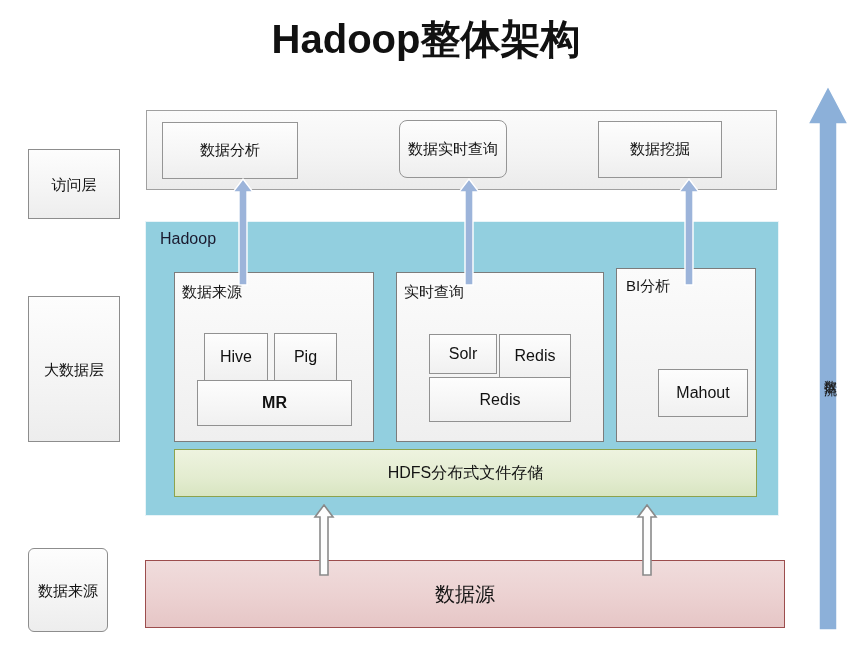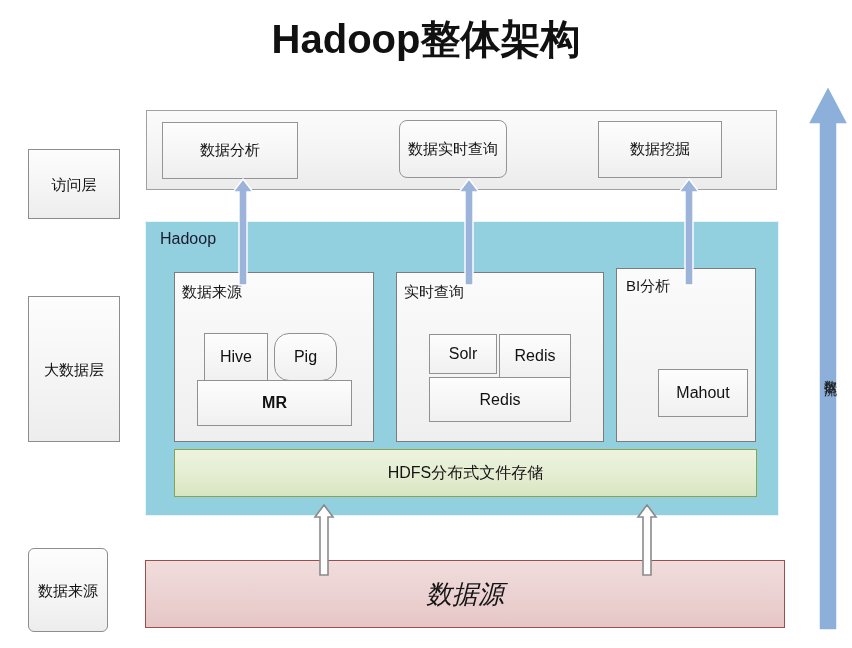--- a/index.html
+++ b/index.html
@@ -120,21 +120,21 @@
     border: 1px solid #919191;
     background: linear-gradient(to bottom, #fdfdfd 0%, #f6f6f6 55%, #f0f0f0 100%);
     display: flex;
     align-items: center;
     justify-content: center;
     font-size: 16px;
     color: #111111;
     margin-left: 20px;
   }
   #tech-hive   { left: 184px; top: 333px; width: 64px;  height: 48px; z-index: 3; }
-  #tech-pig    { left: 254px; top: 333px; width: 63px;  height: 48px; z-index: 3; border-radius: 15px; }
+  #tech-pig    { left: 254px; top: 333px; width: 63px;  height: 48px; z-index: 3; }
   #tech-mr     { left: 177px; top: 380px; width: 155px; height: 46px; z-index: 4; font-weight: bold; }
   #tech-solr   { left: 409px; top: 334px; width: 68px;  height: 40px; z-index: 3; text-align: right; }
   #tech-redis  { left: 479px; top: 334px; width: 72px;  height: 44px; z-index: 3; }
   #tech-hbase  { left: 409px; top: 377px; width: 142px; height: 45px; z-index: 4; }
   #tech-mahout { left: 638px; top: 369px; width: 90px;  height: 48px; }
 
   
   #hdfs-bar {
     position: absolute;
     left: 174px;
@@ -157,23 +157,22 @@
     left: 145px;
     top: 560px;
     width: 640px;
     height: 68px;
     box-sizing: border-box;
     border: 1px solid #9c4d4d;
     background: linear-gradient(to bottom, #f0dcdc 0%, #ecd2d2 50%, #e6c6c6 100%);
     display: flex;
     align-items: center;
     justify-content: center;
-    font-size: 26px;
+    font-size: 20px;
     color: #141414;
-    font-style: italic;
   }
 
   
   .blue-arrow {
     position: absolute;
     width: 22px;
     z-index: 6;
   }
   .blue-arrow svg { display: block; }
   #blue-arrow-1 { left: 232px; top: 178px; height: 108px; }

